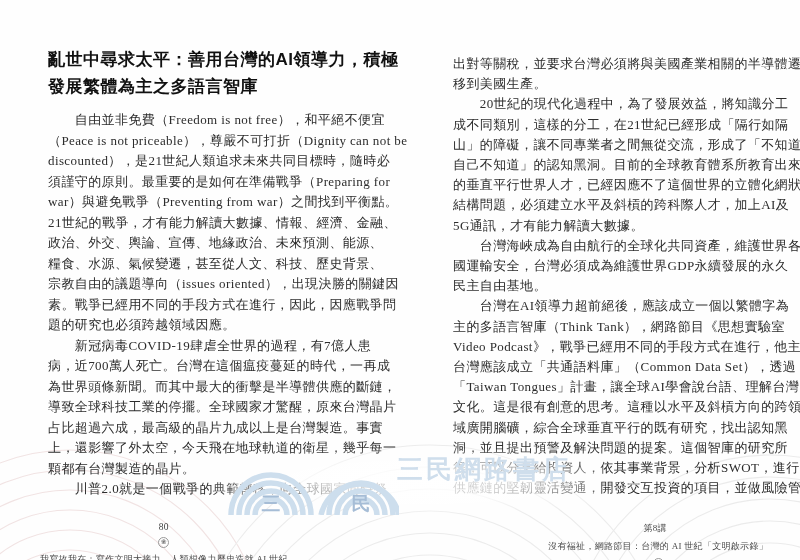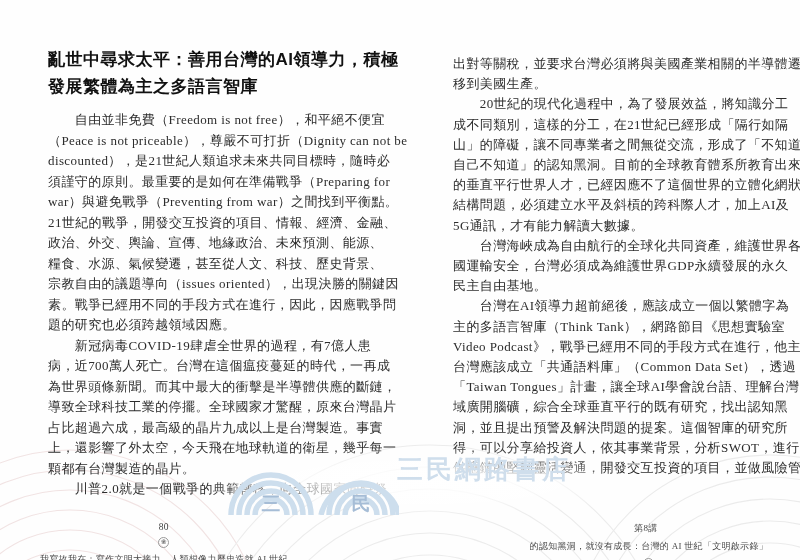--- a/index.html
+++ b/index.html
@@ -87,21 +87,21 @@
   <h1 class="heading">
       <span class="hline">亂世中尋求太平：善用台灣的AI領導力，積極</span>
       <span class="hline">發展繁體為主之多語言智庫</span>
     </h1>
   <div class="body-text">
       <div class="line">　　自由並非免費（Freedom is not free），和平絕不便宜</div>
       <div class="line">（Peace is not priceable），尊嚴不可打折（Dignity can not be</div>
       <div class="line">discounted），是21世紀人類追求未來共同目標時，隨時必</div>
       <div class="line">須謹守的原則。最重要的是如何在準備戰爭（Preparing for</div>
       <div class="line">war）與避免戰爭（Preventing from war）之間找到平衡點。</div>
-      <div class="line">21世紀的戰爭，開發交互投資的項目、情報、經濟、金融、</div>
+      <div class="line">21世紀的戰爭，才有能力解讀大數據、情報、經濟、金融、</div>
       <div class="line">政治、外交、輿論、宣傳、地緣政治、未來預測、能源、</div>
       <div class="line">糧食、水源、氣候變遷，甚至從人文、科技、歷史背景、</div>
       <div class="line">宗教自由的議題導向（issues oriented），出現決勝的關鍵因</div>
       <div class="line">素。戰爭已經用不同的手段方式在進行，因此，因應戰爭問</div>
       <div class="line">題的研究也必須跨越領域因應。</div>
       <div class="line">　　新冠病毒COVID-19肆虐全世界的過程，有7億人患</div>
       <div class="line">病，近700萬人死亡。台灣在這個瘟疫蔓延的時代，一再成</div>
       <div class="line">為世界頭條新聞。而其中最大的衝擊是半導體供應的斷鏈，</div>
       <div class="line">導致全球科技工業的停擺。全球國家才驚醒，原來台灣晶片</div>
       <div class="line">占比超過六成，最高級的晶片九成以上是台灣製造。事實</div>
@@ -123,36 +123,37 @@
       <div class="line">結構問題，必須建立水平及斜槓的跨科際人才，加上AI及</div>
       <div class="line">5G通訊，才有能力解讀大數據。</div>
       <div class="line">　　台灣海峽成為自由航行的全球化共同資產，維護世界各</div>
       <div class="line">國運輸安全，台灣必須成為維護世界GDP永續發展的永久</div>
       <div class="line">民主自由基地。</div>
       <div class="line">　　台灣在AI領導力超前絕後，應該成立一個以繁體字為</div>
       <div class="line">主的多語言智庫（Think Tank），網路節目《思想實驗室</div>
       <div class="line">Video Podcast》，戰爭已經用不同的手段方式在進行，他主張</div>
       <div class="line">台灣應該成立「共通語料庫」（Common Data Set），透過</div>
       <div class="line">「Taiwan Tongues」計畫，讓全球AI學會說台語、理解台灣</div>
+      <div class="line">文化。這是很有創意的思考。這種以水平及斜槓方向的跨領</div>
       <div class="line">域廣開腦礦，綜合全球垂直平行的既有研究，找出認知黑</div>
       <div class="line">洞，並且提出預警及解決問題的提案。這個智庫的研究所</div>
       <div class="line">得，可以分享給投資人，依其事業背景，分析SWOT，進行</div>
       <div class="line">供應鏈的堅韌靈活變通，開發交互投資的項目，並做風險管</div>
     </div>
 </div>
 
 <div class="footer footer-left">
   <span class="page-num">80</span>
   <span class="footer-icon">❀</span>
   <span>我寫故我在：寫作文明大接力，人類想像力歷史造就 AI 世紀</span>
 </div>
 
 <div class="footer footer-right">
   <span class="chapter-label">第8講</span>
-  <span>的認知黑洞，就沒有成長：台灣的 AI 世紀「文明啟示錄」</span>
+  <span>沒有福祉，網路節目：台灣的 AI 世紀「文明啟示錄」</span>
   <span class="footer-icon">❀</span>
   <span class="page-num">81</span>
 </div>
 
 <div class="watermark">
   <svg class="wm-logo" width="178" height="57" viewBox="0 0 178 57" aria-hidden="true">
     <g fill="none" stroke="#cddeed" stroke-width="5.5">
       <path d="M 34 57 A 16 16 0 0 1 66 57"></path>
       <path d="M 26 57 A 24 24 0 0 1 74 57"></path>
       <path d="M 18 57 A 32 32 0 0 1 82 57"></path>

